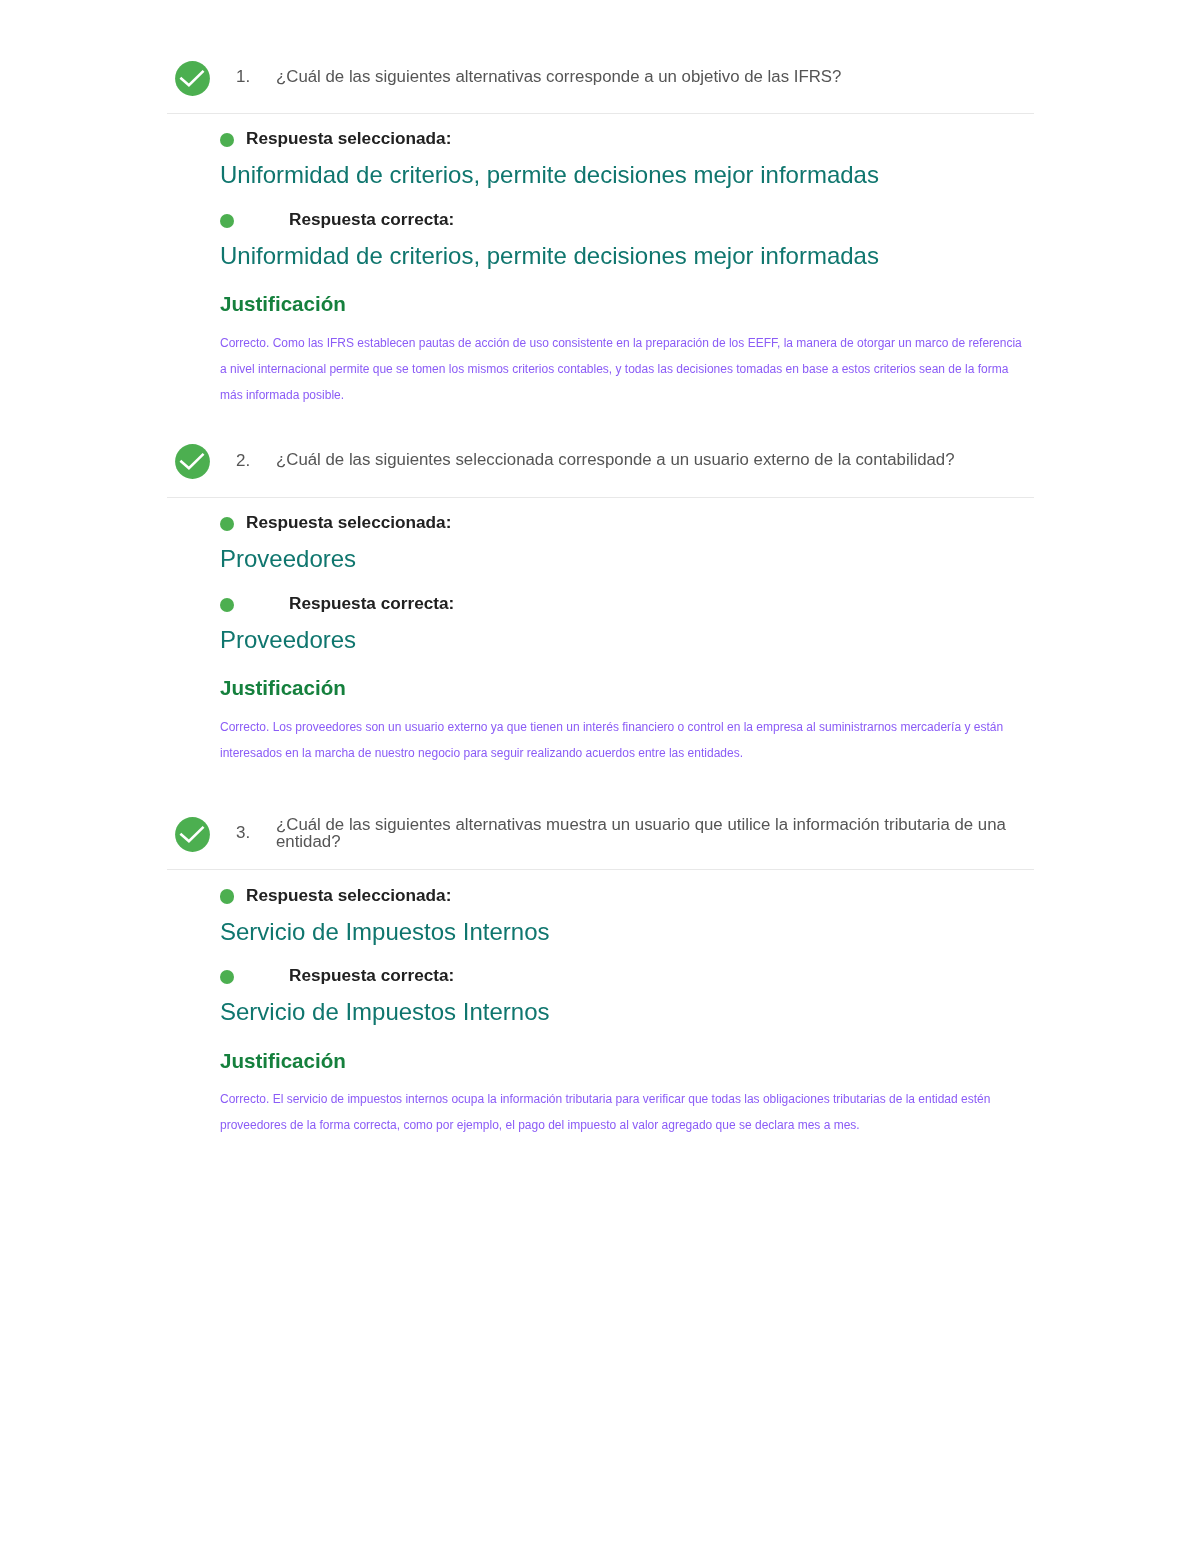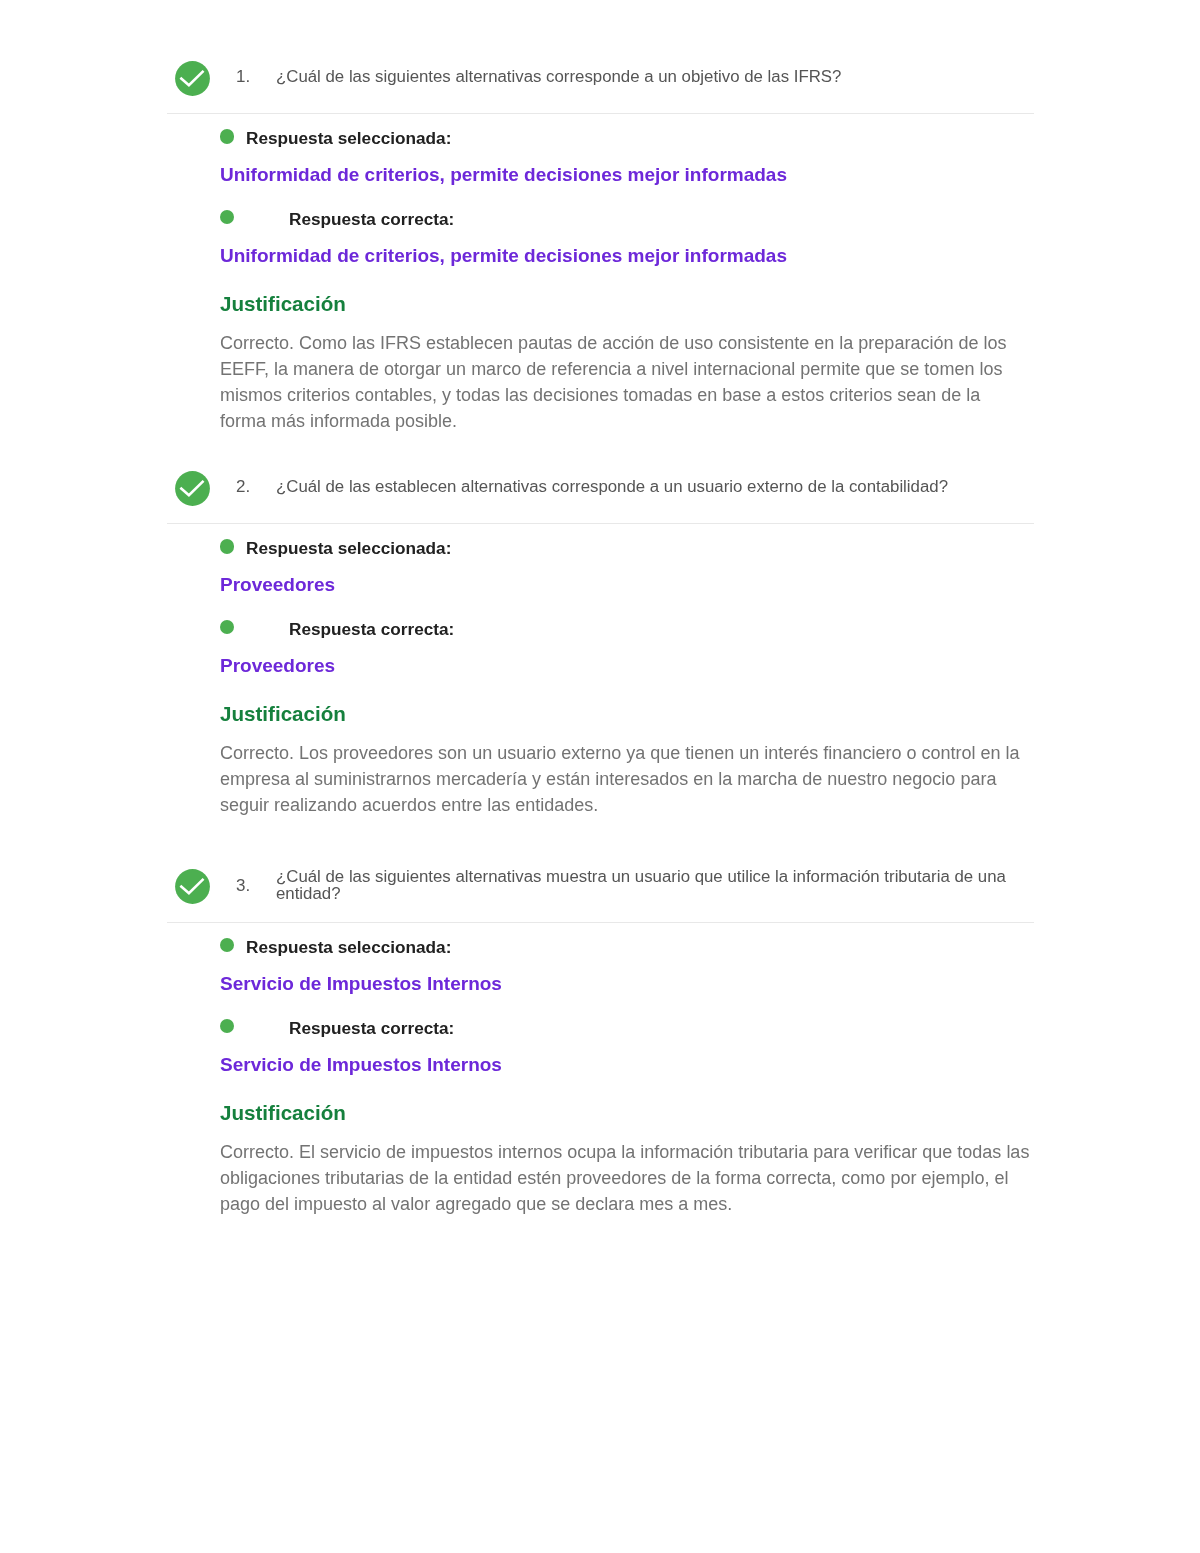--- a/index.html
+++ b/index.html
@@ -54,38 +54,38 @@
 
   .divider {
     height:1px;
     background:#e8e8e8;
     margin:18.5px 0 0 7px;
   }
 
   .answers { padding-left:60.2px; }
   .just-text, .ans-value { max-width:810px; }
 
-  .ans-label-row { display:flex; align-items:flex-start; padding-top:15.3px; height:18px; }
+  .ans-label-row { display:flex; align-items:flex-end; padding-top:15.3px; height:18px; }
   .ans-label-row.second { padding-top:25.4px;gap:43px; }
   .bullet {
     width:14.3px; height:14.3px; border-radius:50%;
     background:#4CAF50; flex:none;
   }
   .ans-label {
     font-size:17.2px; font-weight:bold; color:#212121;
     margin-left:11.3px; line-height:18px;
   }
   .ans-value {
-    font-size:19px; color:#6d28d9; padding-top:19.3px; line-height:18px;font-weight:bold;
+    font-size:24px; color:#0f766e; padding-top:19.3px; line-height:18px;
   }
   .just-heading {
     font-size:20.6px; font-weight:bold; color:#15803d; padding-top:27.8px; line-height:21px;
   }
   .just-text {
-    font-size:18px; color:#737373; line-height:26.2px; padding-top:15.6px;
+    font-size:12px; color:#8b5cf6; line-height:26.2px; padding-top:15.6px;
   }
 </style>
 </head>
 <body>
 
 <div class="page">
   <div class="content">
     <div id="questions">
   <div class="question-block">
     <div class="question-head">
@@ -120,21 +120,21 @@
   <div class="question-block">
     <div class="question-head">
       <span class="status-icon">
         <svg width="35" height="35" viewBox="-0.1 -0.1 35.2 35.2">
           <circle cx="17.5" cy="17.5" r="17.5" fill="#4CAF50"></circle>
           <path d="M5.30 16.70 L13.90 24.20 L28.60 9.90" stroke="#ffffff" stroke-width="2.6" fill="none" stroke-linecap="butt" stroke-linejoin="miter"></path>
         </svg>
       </span>
       <div class="q-row">
         <span class="q-number">2.</span>
-        <span class="q-text">¿Cuál de las establecen alternativas corresponde a un usuario externo de la contabilidad?</span>
+        <span class="q-text">¿Cuál de las siguientes seleccionada corresponde a un usuario externo de la contabilidad?</span>
       </div>
     </div>
     <div class="divider"></div>
     <div class="answers">
       <div class="ans-label-row">
         <span class="bullet"></span>
         <span class="ans-label">Respuesta seleccionada:</span>
       </div>
       <div class="ans-value">Proveedores</div>
       <div class="ans-label-row second">

